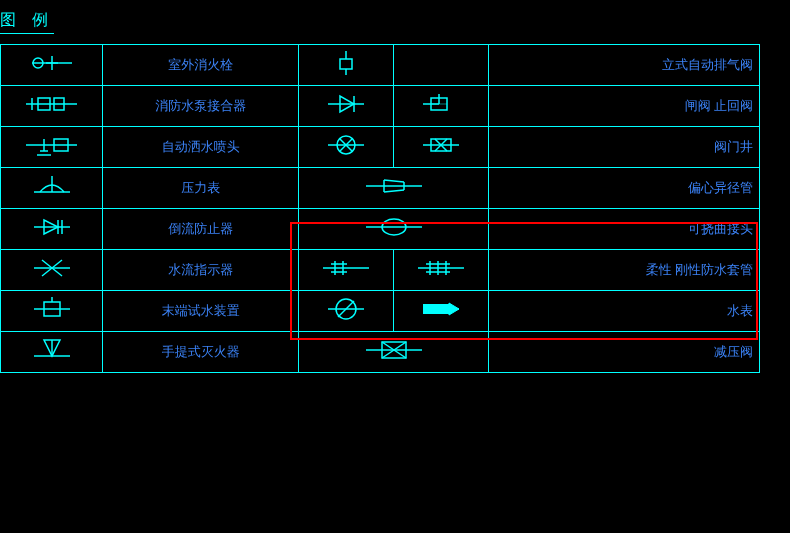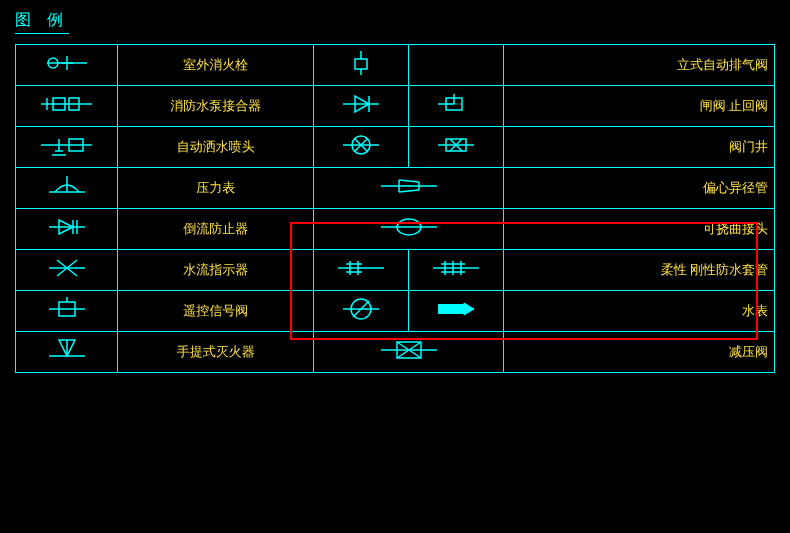--- a/index.html
+++ b/index.html
@@ -8,21 +8,21 @@
       color: #00ffff;
       font-family: 'SimSun', 'STSong', serif;
       font-size: 13px;
       width: 790px;
       height: 533px;
       overflow: hidden;
       position: relative;
     }
 
     .container {
-      padding: 10px 15px;
+      padding: 10px 0;
       width: 790px;
     }
 
     .title-section {
       margin-bottom: 8px;
       padding-bottom: 2px;
     }
 
     .title-text {
       font-size: 16px;
@@ -37,21 +37,21 @@
       border-collapse: collapse;
       width: 760px;
     }
 
     td {
       border: 1px solid #00ffff;
       padding: 4px 6px;
       text-align: center;
       vertical-align: middle;
       height: 38px;
-      color: #fde047;
+      color: #3b82f6;
       font-size: 13px;
     }
 
     .symbol-cell {
       width: 60px;
       min-width: 50px;
     }
 
     .label-cell {
       width: 130px;
@@ -239,21 +239,21 @@
     </tr>
 
     <tr>
       <td class="symbol-cell">
         <svg width="40" height="28">
           <line x1="2" y1="14" x2="38" y2="14" stroke="#00ffff" stroke-width="1.5"></line>
           <polygon points="12,7 28,7 28,21 12,21" fill="none" stroke="#00ffff" stroke-width="1.5"></polygon>
           <line x1="20" y1="2" x2="20" y2="7" stroke="#00ffff" stroke-width="1.5"></line>
         </svg>
       </td>
-      <td class="label-cell">遥控信号阀</td>
+      <td class="label-cell">末端试水装置</td>
       <td class="mid-symbol">
         <svg width="40" height="28">
           <line x1="2" y1="14" x2="38" y2="14" stroke="#00ffff" stroke-width="1.5"></line>
           <circle cx="20" cy="14" r="10" fill="none" stroke="#00ffff" stroke-width="1.5"></circle>
           <line x1="12" y1="22" x2="28" y2="6" stroke="#00ffff" stroke-width="1.5"></line>
         </svg>
       </td>
       <td class="mid-symbol">
         <svg width="40" height="28">
           <line x1="2" y1="14" x2="38" y2="14" stroke="#00ffff" stroke-width="2"></line>

